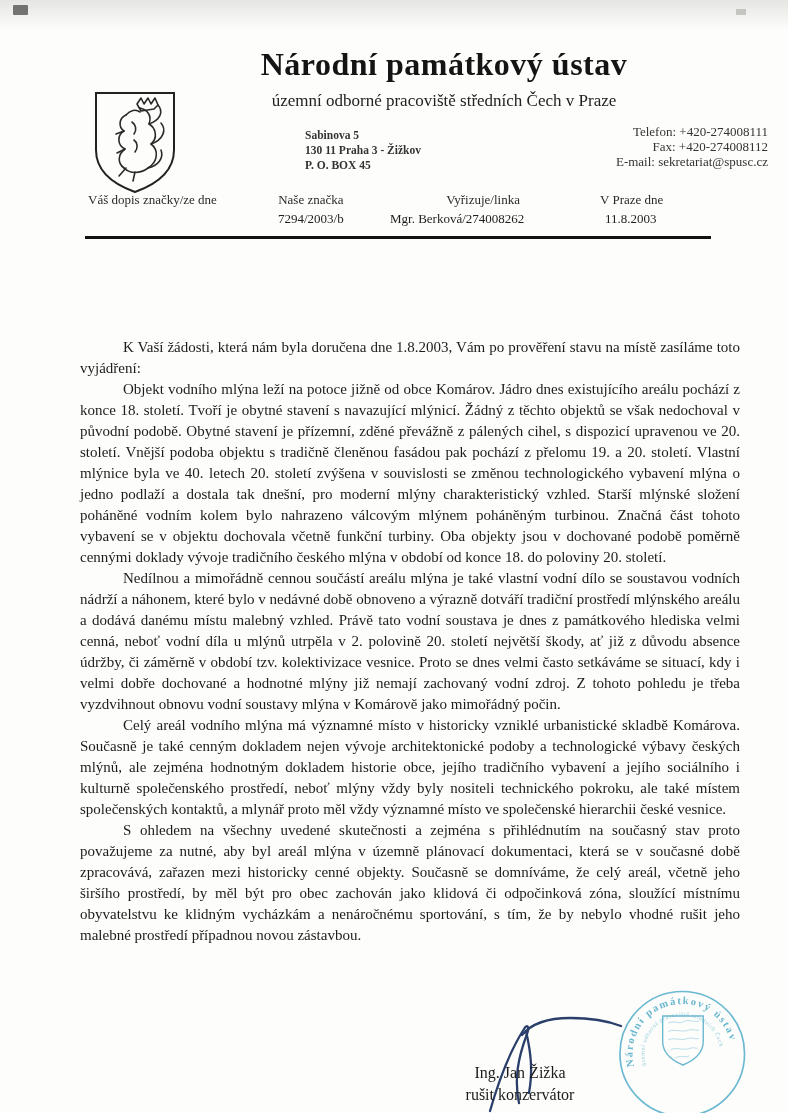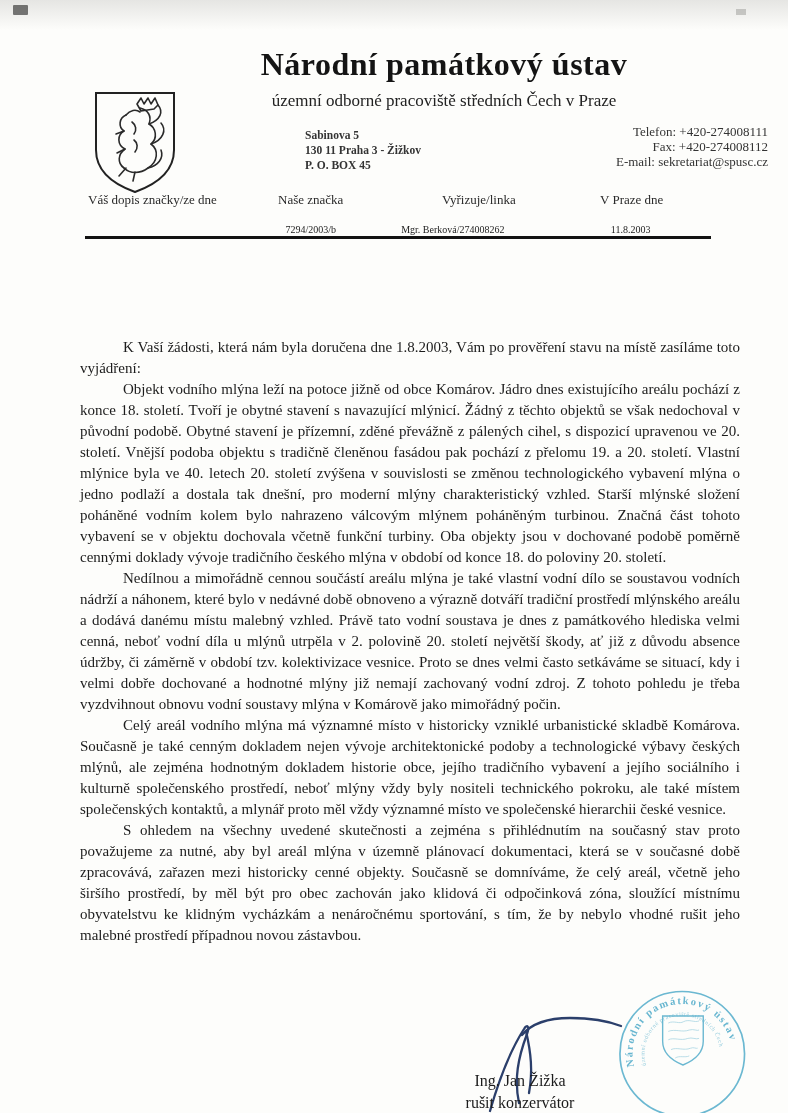--- a/index.html
+++ b/index.html
@@ -23,36 +23,36 @@
   .lh-text{position:absolute;top:46px;left:100px;width:688px;text-align:center;}
   .lh-title{font-size:32px;font-weight:bold;letter-spacing:.5px;color:#141414;}
   .lh-subtitle{font-size:17px;margin-top:8px;color:#222;text-align:center;}
   .emblem{position:absolute;top:88px;left:90px;width:90px;height:110px;}
   .addr{position:absolute;top:128px;left:305px;font-size:11.5px;line-height:15px;color:#333;font-weight:bold;}
   .contacts{position:absolute;top:124px;right:52px;font-size:13px;line-height:15px;text-align:right;color:#333;}
 
   
   .refrow{position:absolute;top:192px;left:0;width:788px;font-size:13px;color:#2a2a2a;}
   .refcol{position:absolute;text-align:center;}
-  .refcol .val{font-size:10px;margin-top:16px;color:#1d1d1d;}
+  .refcol .val{font-size:13px;margin-top:3px;color:#1d1d1d;}
   .rc1{left:88px;}
   .rc2{left:278px;}
   .rc3{left:390px;} .rc3 .lbl{margin-left:52px;}
   .rc4{left:598px;} .rc4 .lbl{margin-left:2px;}
   .rule{position:absolute;top:236px;left:85px;width:626px;height:3px;background:#121212;}
 
   .subject{position:absolute;top:262px;left:64px;width:666px;
     font-size:15.5px;font-weight:bold;line-height:23px;color:#151515;}
 
   .body-text{position:absolute;top:337px;left:80px;width:660px;}
   .body-text p{margin:0;font-size:15px;line-height:21px;text-align:justify;text-indent:43px;color:#1c1c1c;}
 
   
   .sig-block{position:absolute;top:1062px;left:415px;width:210px;text-align:center;
-    font-size:16px;line-height:22px;color:#1c1c1c;margin-top:8px;}
+    font-size:16px;line-height:22px;color:#1c1c1c;}
   .sig-svg{position:absolute;top:1013px;left:468px;width:162px;height:100px;}
   .stamp{position:absolute;top:988px;left:573px;width:215px;height:126px;}
 </style>
 </head>
 <body>
 
 <div class="page">
 
   <div class="scan-top"></div>
   <div class="scan-speck"></div>

